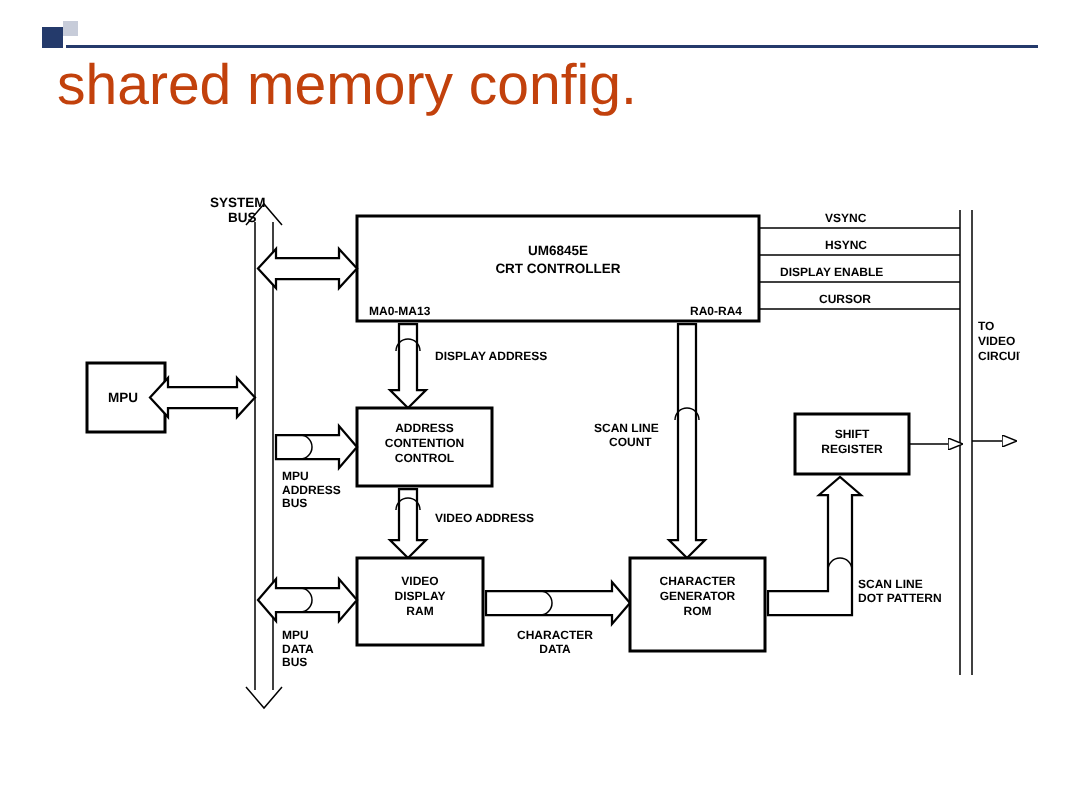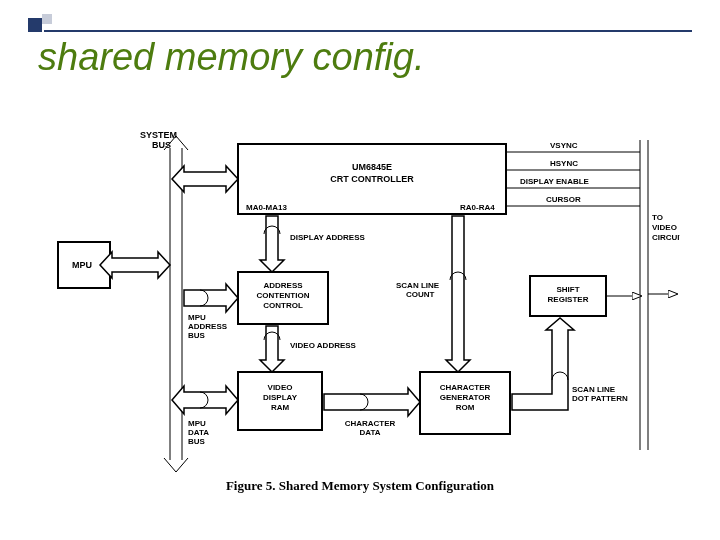--- a/index.html
+++ b/index.html
@@ -1,21 +1,21 @@
 <!DOCTYPE html>
 <html><head>
 <meta charset="utf-8">
 <style>
   html,body{margin:0;padding:0;width:720px;height:540px;background:#fff;font-family:Arial,Helvetica,sans-serif;}
   .slide{position:relative;width:720px;height:540px;}
   .bullet-deco{position:absolute;left:28px;top:14px;}
   .bullet-deco .sq-dark{position:absolute;width:14px;height:14px;background:#243a6b;left:0;top:4px;}
   .bullet-deco .sq-light{position:absolute;width:10px;height:10px;background:#c7ccd9;left:14px;top:0;}
   .title-hr{position:absolute;left:44px;top:22px;right:28px;border:0;border-top:2px solid #243a6b;}
-  .title{position:absolute;left:38px;top:36px;font-style:italic;font-size:38px;color:#4d7c0f;}
+  .title{position:absolute;left:38px;top:36px;font-size:38px;color:#c2410c;}
   .diagram{position:absolute;left:40px;top:130px;width:640px;height:360px;font-weight:bold;}
   .diagram svg{width:100%;height:100%;}
   .caption{position:absolute;left:0;right:0;top:478px;text-align:center;font-family:"Times New Roman",serif;font-size:13px;font-weight:bold;}
   .lbl{font-family:Arial,Helvetica,sans-serif;font-size:9px;fill:#000;}
   .lbl-sm{font-family:Arial,Helvetica,sans-serif;font-size:8px;fill:#000;}
   .box{fill:#fff;stroke:#000;stroke-width:2;}
   .thin{stroke:#000;stroke-width:1;fill:none;}
   .arrow{fill:#fff;stroke:#000;stroke-width:1.5;}
 </style>
 </head>
@@ -146,14 +146,13 @@
       <g>
         <rect class="box" x="490" y="146" width="76" height="40"></rect>
         <text class="lbl-sm" text-anchor="middle" x="528" y="162"><tspan x="528" dy="0">SHIFT</tspan><tspan x="528" dy="10">REGISTER</tspan></text>
       </g>
 
       <line class="thin" x1="566" y1="166" x2="600" y2="166" marker-end="url(#oa)"></line>
 
     </svg>
   </div>
 
-  <div class="caption">Figure 5. Shared Memory System Configuration</div>
 </div>
 
 </body></html>

